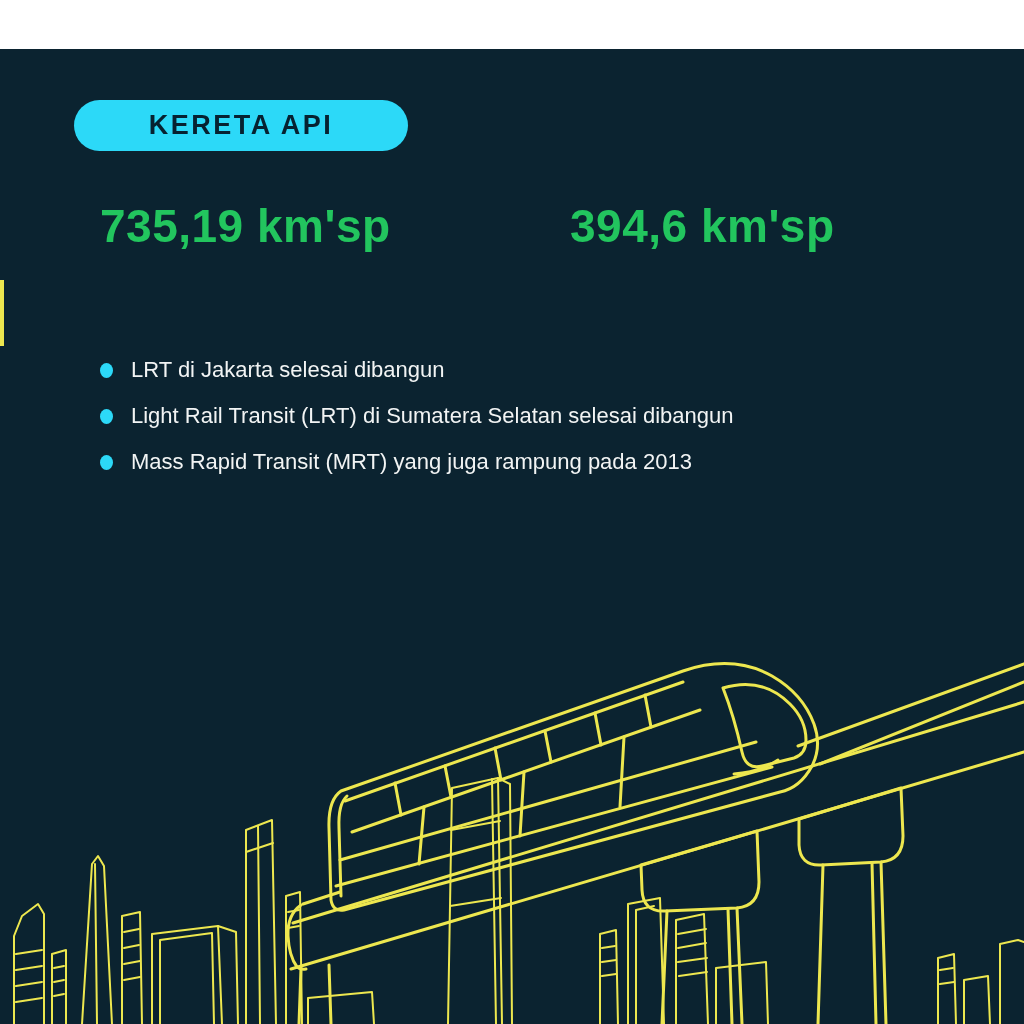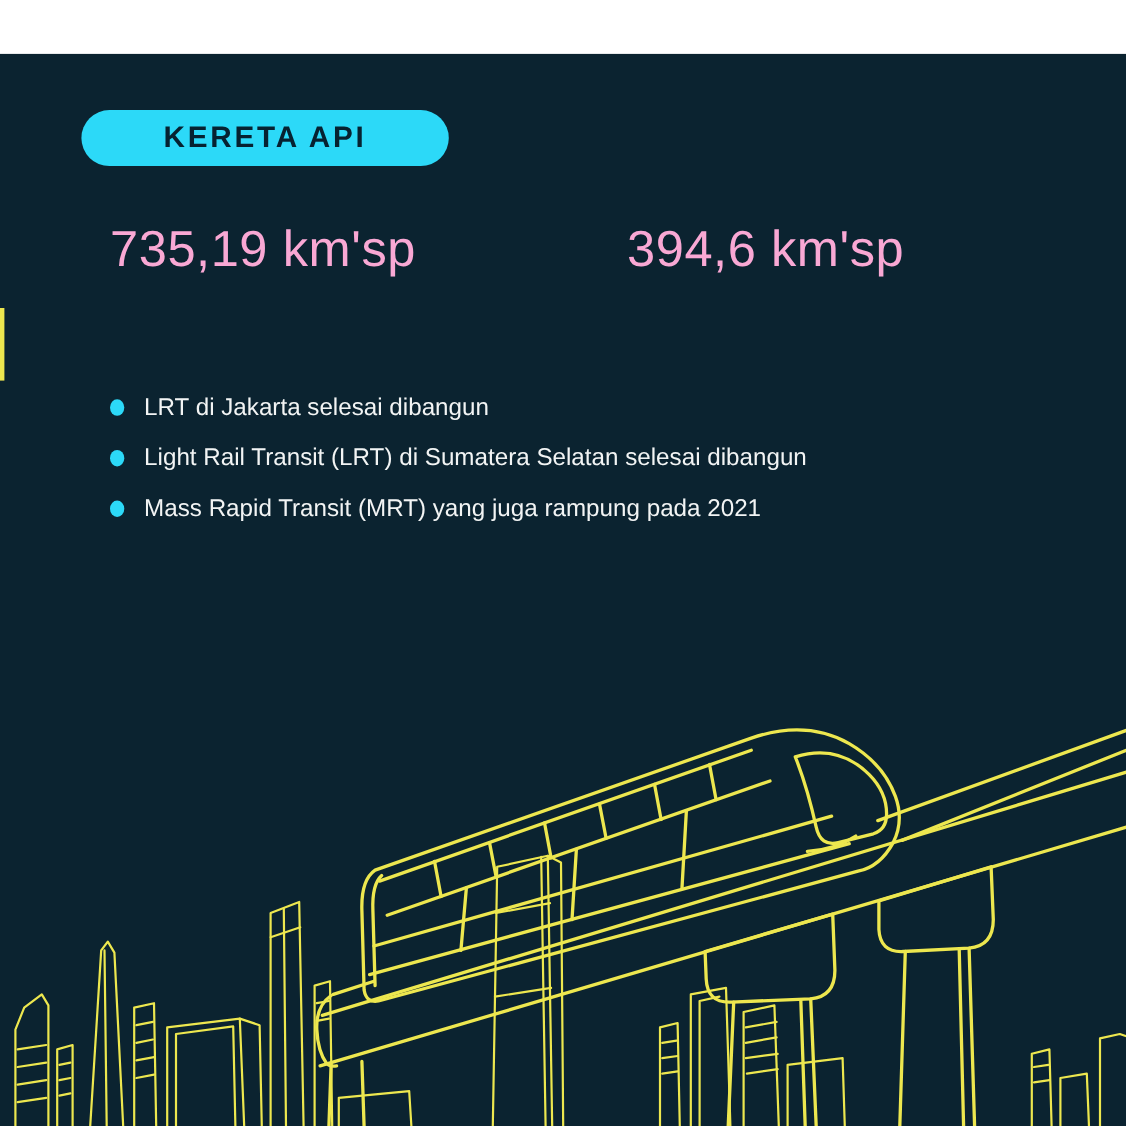--- a/index.html
+++ b/index.html
@@ -25,21 +25,21 @@
     background:var(--cyan, #2CD9F8);
     border-radius:26px;
     display:flex; align-items:center; justify-content:center;
     font-size:27px; font-weight:800; letter-spacing:2.5px;
     color:#062231;
   }
   .stat { position:absolute; width:400px; }
   .stat-1 { left:100px; top:198px; }
   .stat-2 { left:570px; top:198px; }
   .stat-value {
-    font-size:46px; font-weight:400; color:#f9a8d4;
+    font-size:46px; font-weight:700; color:#22c55e;
     line-height:56px; letter-spacing:0.5px;
   }
   .stat-desc {
     margin-top:6px; max-width:355px;
     font-size:23px; font-weight:500; color:#EEF2F2; line-height:29px;
   }
   .bullets {
     position:absolute; left:100px; top:356px; list-style:none; width:880px;
   }
   .bullets li {
@@ -77,21 +77,21 @@
   <li>
     <span class="dot"></span>
     <span>LRT di Jakarta selesai dibangun</span>
   </li>
   <li>
     <span class="dot"></span>
     <span>Light Rail Transit (LRT) di Sumatera Selatan selesai dibangun</span>
   </li>
   <li>
     <span class="dot"></span>
-    <span>Mass Rapid Transit (MRT) yang juga rampung pada 2021</span>
+    <span>Mass Rapid Transit (MRT) yang juga rampung pada 2013</span>
   </li>
 </ul>
 
 <div class="illustration">
   <svg viewBox="0 0 1024 400" xmlns="http://www.w3.org/2000/svg">
     <g stroke="#EDE74F" fill="none" stroke-linecap="round" stroke-linejoin="round">
 
       <g stroke-width="2">
         <path d="M14 400 L14 312 L22 292 L38 280 L44 290 L44 400"></path>
         <path d="M16 330 L42 326 M16 346 L42 342 M16 362 L42 358 M16 378 L42 374"></path>

